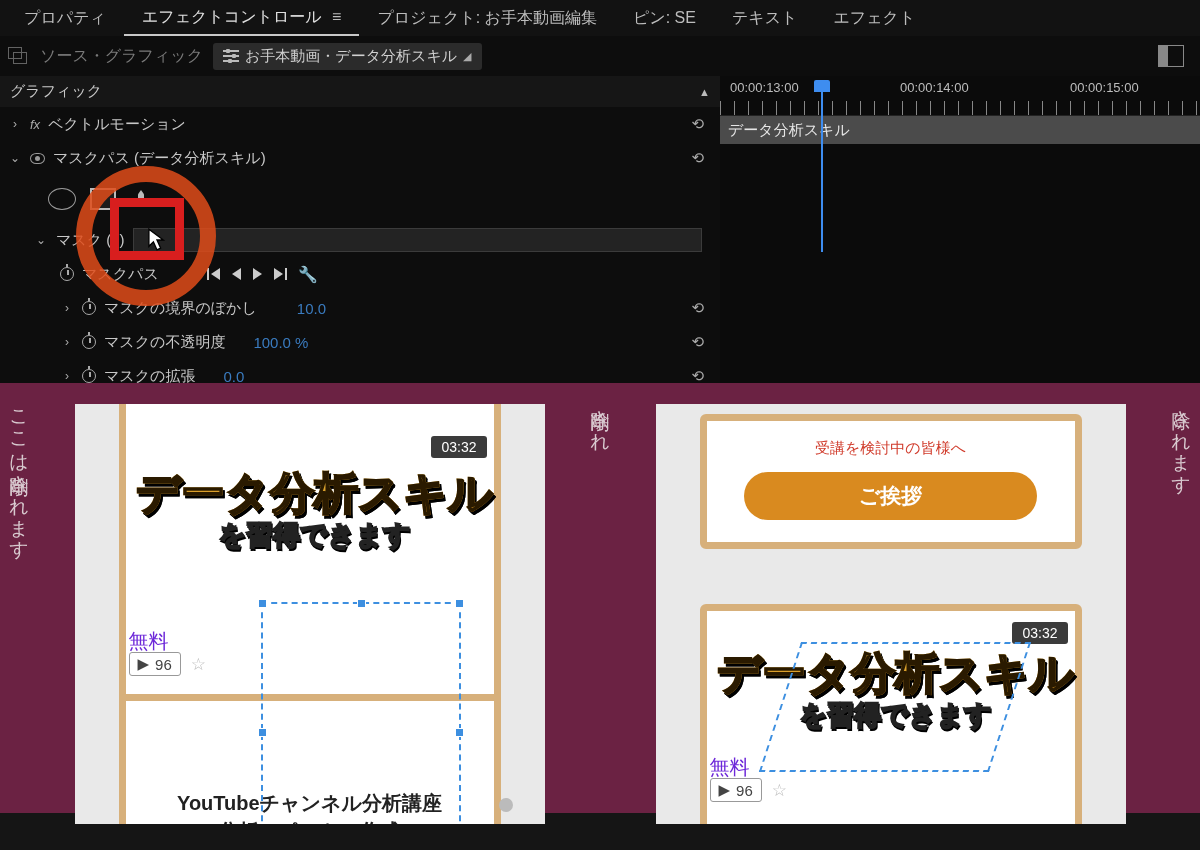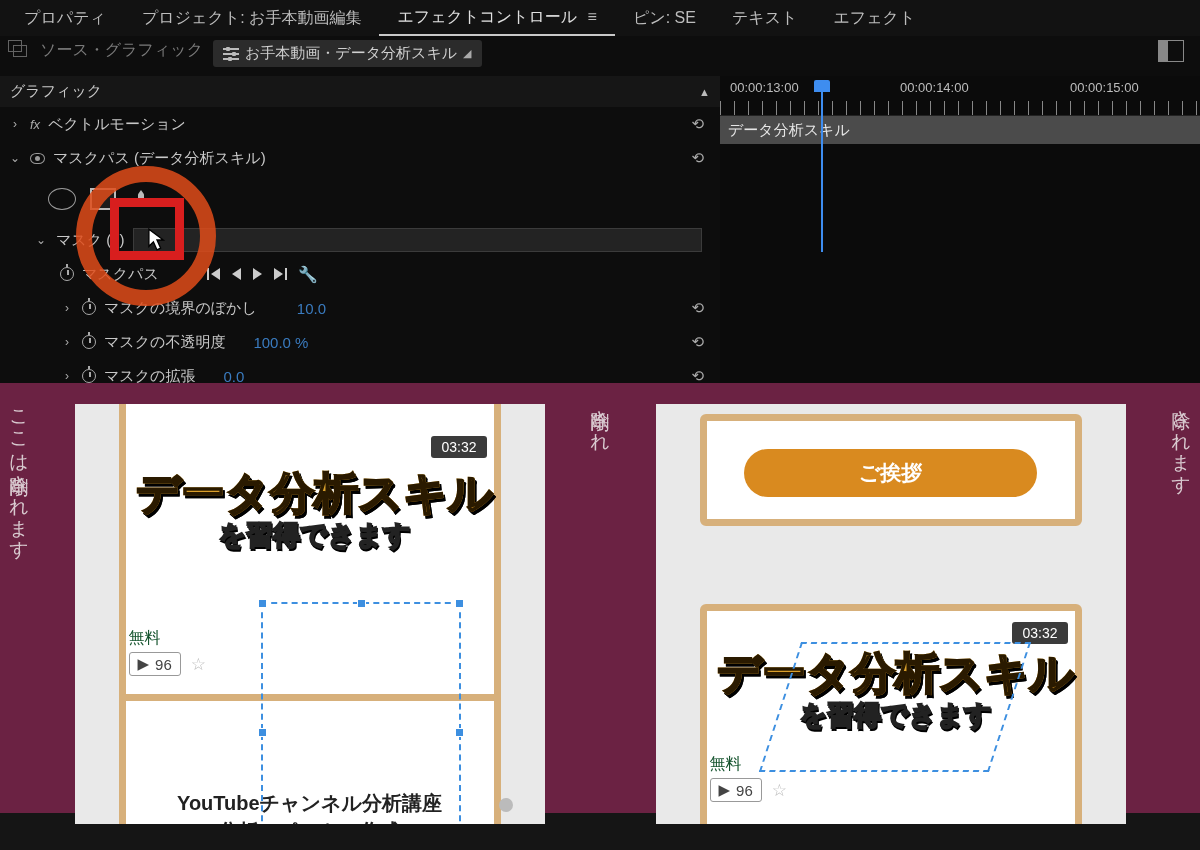--- a/index.html
+++ b/index.html
@@ -3,21 +3,21 @@
 <meta charset="utf-8">
 <style>
   * { margin:0; padding:0; box-sizing:border-box; }
   body { width:1200px; height:850px; background:#151515; font-family:"Hiragino Sans","Meiryo",sans-serif; color:#c8c8c8; overflow:hidden; }
   
   .top { height:383px; background:#0d0d0d; position:relative; }
   .tabs { display:flex; align-items:center; height:36px; padding:0 6px; background:#121212; font-size:16px; }
   .tab { padding:6px 18px; color:#bdbdbd; white-space:nowrap; cursor:pointer; }
   .tab.active { border-bottom:2px solid #c8c8c8; color:#e0e0e0; }
   .tab-hamburger { margin-left:6px; color:#bbb; }
-  .row2 { display:flex; align-items:flex-start; height:40px; padding:4px 8px; gap:10px; }
+  .row2 { display:flex; align-items:center; height:40px; padding:4px 8px; gap:10px; }
   .snap-icon { width:22px; height:18px; position:relative; opacity:.7; }
   .snap-icon::before,.snap-icon::after{content:"";position:absolute;border:1px solid #888;}
   .snap-icon::before{left:0;top:0;width:12px;height:10px;}
   .snap-icon::after{left:5px;top:5px;width:12px;height:10px;}
   .source-label{color:#7a7a7a;font-size:16px;}
   .clip-chip{display:flex;align-items:center;gap:6px;background:#2b2b2b;padding:4px 10px;border-radius:3px;font-size:15px;color:#d0d0d0;}
   .sliders-icon{width:16px;height:14px;position:relative;}
   .sliders-icon span{position:absolute;left:0;right:0;height:2px;background:#bbb;}
   .sliders-icon span:nth-child(1){top:1px;} .sliders-icon span:nth-child(2){top:6px;} .sliders-icon span:nth-child(3){top:11px;}
   .sliders-icon span::after{content:"";position:absolute;width:4px;height:4px;background:#bbb;border-radius:1px;top:-1px;}
@@ -83,35 +83,35 @@
   .title-overlay .l1{font-size:44px;font-weight:900;font-family:"Arial Black",sans-serif;background:linear-gradient(#f0c040,#c27a12);-webkit-background-clip:text;color:transparent;-webkit-text-stroke:2px #2a1a00;filter:drop-shadow(2px 3px 0 #000);}
   .title-overlay .l2{font-size:27px;font-weight:900;color:#fff;-webkit-text-stroke:2px #222;filter:drop-shadow(1px 2px 0 #000);margin-top:-6px;}
   .mask-box{position:absolute;border:2px dashed #3d8fe0;}
   .mask-box .h{position:absolute;width:9px;height:9px;background:#3d8fe0;border:1px solid #fff;}
   .maskA{left:186px;top:198px;width:200px;height:260px;}
   .course-title{text-align:center;font-size:20px;font-weight:700;color:#222;margin-top:60px;line-height:1.4;}
   .sub-red{text-align:center;color:#d03a2a;font-size:15px;margin-top:10px;}
   .greet-card{position:absolute;left:44px;right:44px;top:10px;background:#fff;border:7px solid #d7b07b;border-radius:6px;padding:14px 18px 22px;}
   .greet-btn{margin:14px auto 0;background:#d98a1f;color:#fff;text-align:center;border-radius:24px;padding:10px 0;font-size:21px;font-weight:700;width:88%;}
   .parallelo{position:absolute;left:124px;top:238px;width:230px;height:130px;border:2px dashed #3d8fe0;transform:skewX(-18deg);}
-  .free-label{color:#14532d;font-size:16px;}
+  .free-label{color:#6d28d9;font-size:20px;}
   .scroll-dot{position:absolute;right:32px;bottom:12px;width:14px;height:14px;border-radius:50%;background:#bbb;}
 </style>
 </head>
 <body>
 
 <div class="top">
 
   <div class="tabs">
     <div class="tab">プロパティ</div>
-    <div class="tab">プロジェクト: お手本動画編集</div>
     <div class="tab active">
       <span>エフェクトコントロール</span>
       <span class="tab-hamburger">≡</span>
     </div>
+    <div class="tab">プロジェクト: お手本動画編集</div>
     <div class="tab">ピン: SE</div>
     <div class="tab">テキスト</div>
     <div class="tab">エフェクト</div>
   </div>
 
   <div class="row2">
     <div class="snap-icon"></div>
     <div class="source-label">ソース・グラフィック</div>
     <div class="clip-chip">
       <span class="sliders-icon">
@@ -267,20 +267,21 @@
       </div>
       <div class="scroll-dot"></div>
     </div>
   </div>
 
   <div class="side-text" style="color:#d8c9cf">削除され</div>
 
   <div class="phone-col">
     <div class="phone">
       <div class="greet-card">
+        <div class="sub-red" style="margin-top:4px">受講を検討中の皆様へ</div>
         <div class="greet-btn">ご挨拶</div>
       </div>
 
       <div class="card" style="top:200px;height:260px"></div>
       <div class="badge-time" style="right:58px;top:218px">03:32</div>
 
       <div class="title-overlay" style="top:240px">
         <div class="l1">データ分析スキル</div>
         <div class="l2">を習得できます</div>
       </div>

